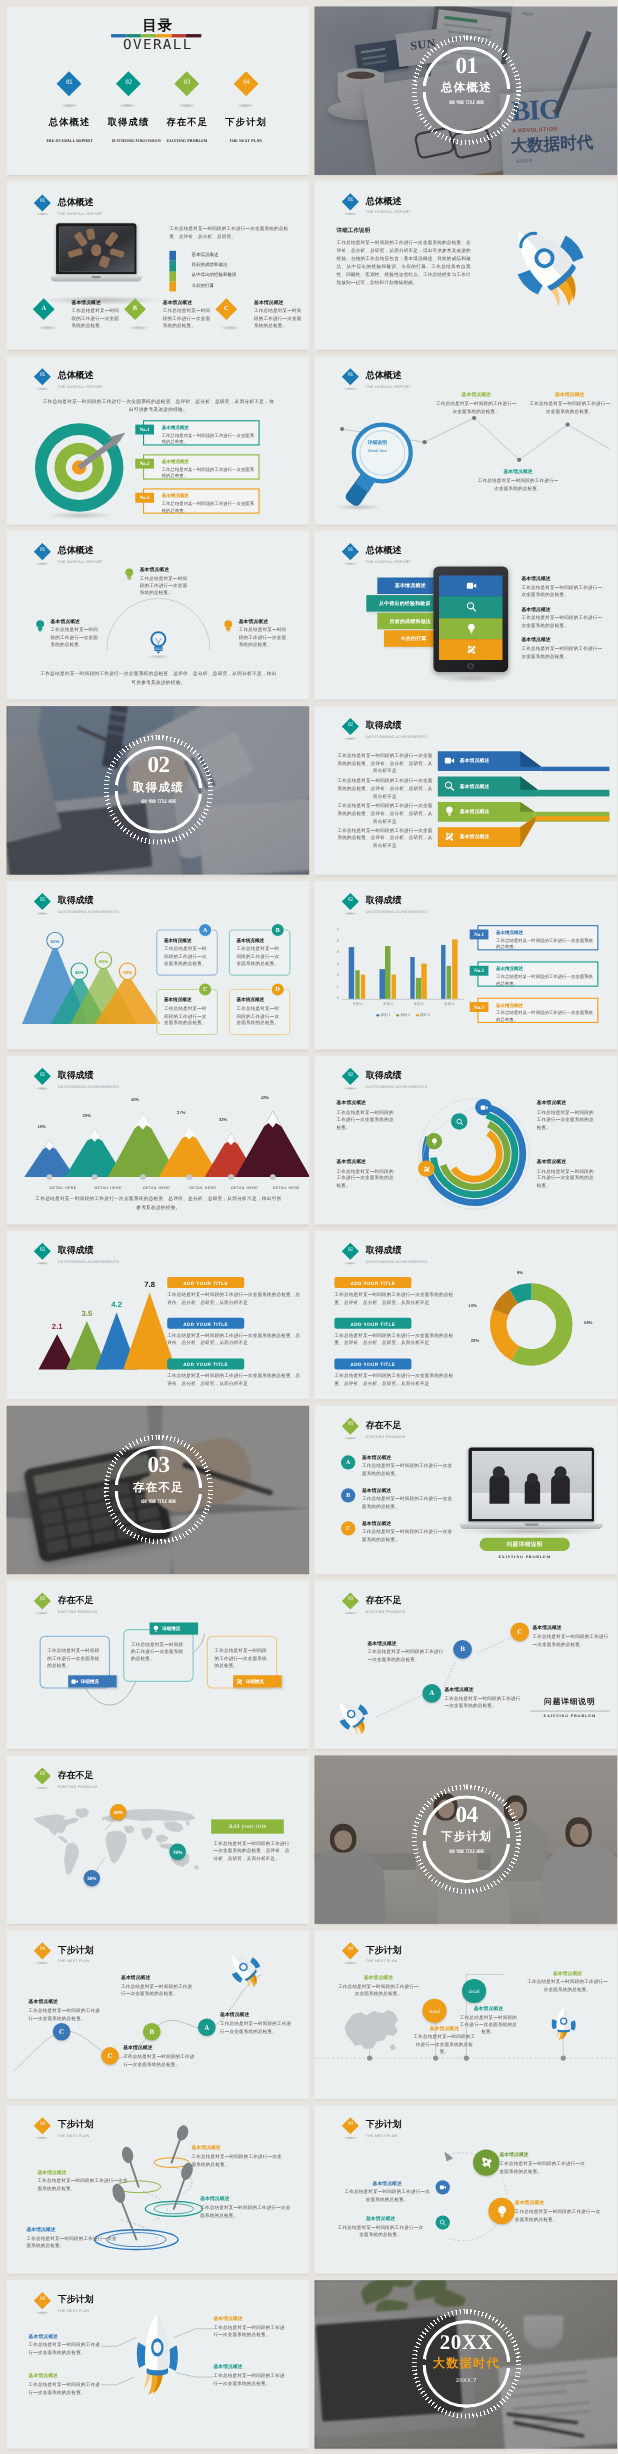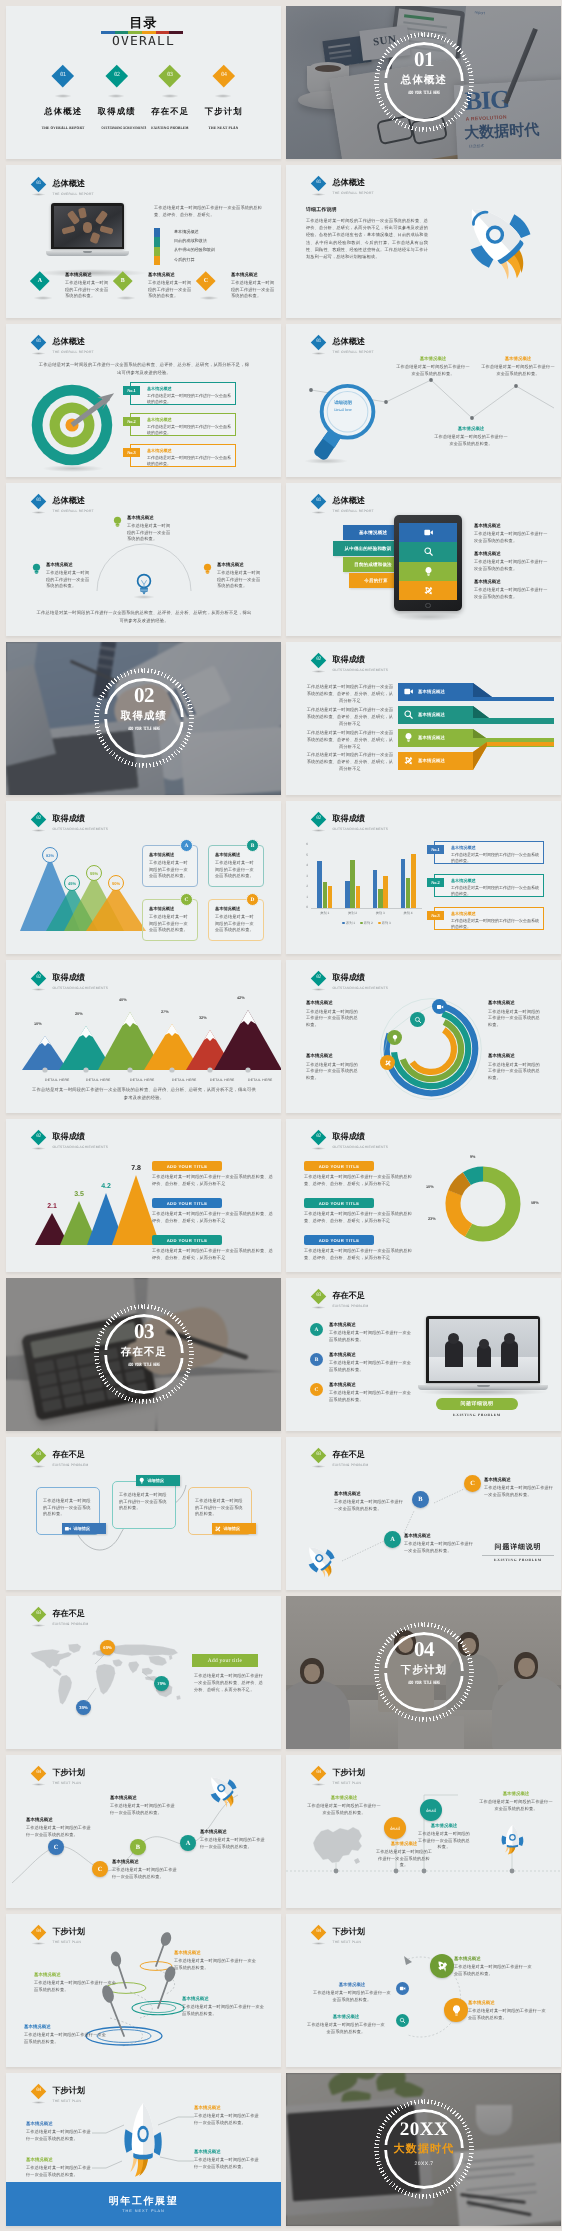--- a/index.html
+++ b/index.html
@@ -1580,24 +1580,20 @@
     <div class="para" style="margin-top:2px">工作总结是对某一时间段的工作进行一次全面系统的总检查。</div>
   </div>
   <div class="s25t" style="left:188px;top:32px;width:66px">
     <div class="ttl" style="color:#ef9c16">基本情况概述</div>
     <div class="para" style="margin-top:2px">工作总结是对某一时间段的工作进行一次全面系统的总检查。</div>
   </div>
   <div class="s25t" style="left:188px;top:76px;width:66px">
     <div class="ttl" style="color:#17998c">基本情况概述</div>
     <div class="para" style="margin-top:2px">工作总结是对某一时间段的工作进行一次全面系统的总检查。</div>
   </div>
-  <div class="s27ban">
-    <div class="s27cn">明年工作展望</div>
-    <div class="s27en">THE NEXT PLAN</div>
-  </div>
 </div>
 
 <div class="slide divslide" style="left:286px;top:2073px">
   <div class="ph5">
     <div class="plant">
       <b style="left:4px;top:10px;width:30px;height:18px;transform:rotate(-20deg)"></b>
       <b style="left:26px;top:0px;width:26px;height:16px;transform:rotate(16deg)"></b>
       <b style="left:52px;top:8px;width:30px;height:18px;transform:rotate(-10deg)"></b>
       <b style="left:72px;top:20px;width:26px;height:16px;transform:rotate(26deg)"></b>
       <b style="left:18px;top:28px;width:28px;height:16px;transform:rotate(10deg)"></b>

